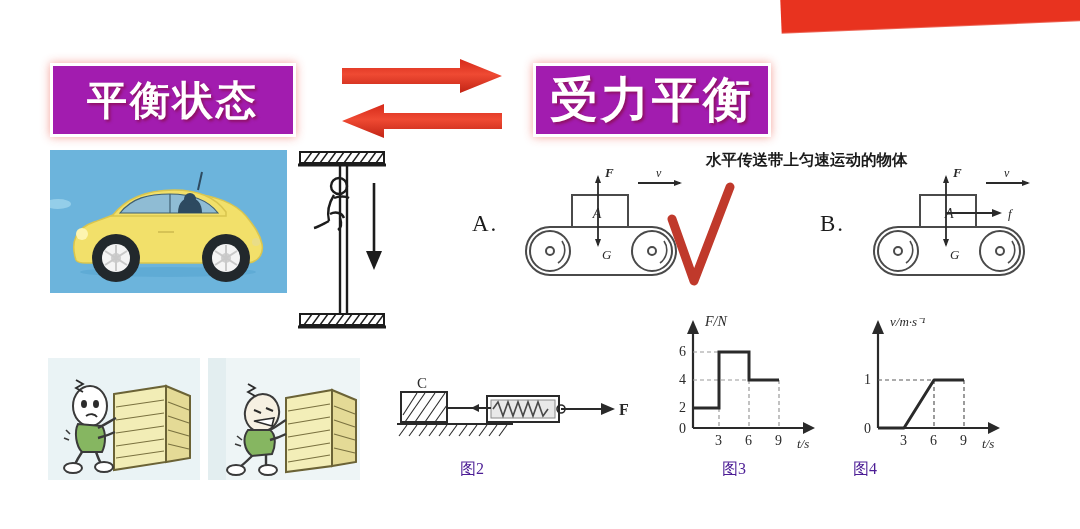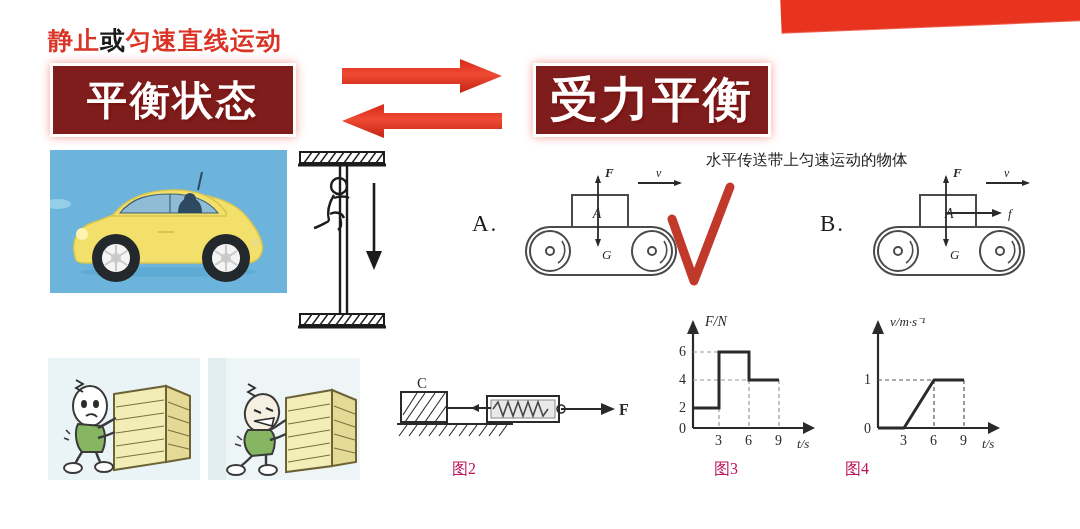--- a/index.html
+++ b/index.html
@@ -44,21 +44,21 @@
     font-weight: bold;
     letter-spacing: 1px;
     white-space: nowrap;
   }
   .headline .hl-red { color: #d93425; }
   .headline .hl-black { color: #1a1a1a; }
 
   
   .plate {
     position: absolute;
-    background: #7f1d1d;
+    background: #a21caf;
     border: 3px solid #ffffff;
     box-shadow: 0 0 9px rgba(232,51,31,0.45);
     display: flex;
     align-items: center;
     justify-content: center;
   }
   .plate span {
     color: #ffffff;
     font-weight: bold;
     letter-spacing: 3px;
@@ -121,60 +121,58 @@
     letter-spacing: 2px;
   }
 
   
   .annot {
     position: absolute;
     white-space: nowrap;
     font-size: 15.5px;
     font-weight: 500;
   }
-  #annot-line1 { left: 706px; top: 150px; color: #1a1a1a; }
+  #annot-line1 { left: 706px; top: 150px; color: #1a1a1a; font-weight: bold; }
   #annot-line2 { left: 706px; top: 172px; color: #d9483c; }
 
   
   #checkmark {
     position: absolute;
     left: 668px; top: 185px;
     width: 70px; height: 100px;
   }
 
   
   #fig2 { position: absolute; left: 395px; top: 378px; width: 240px; height: 72px; }
 
   
   #fig3 { position: absolute; left: 655px; top: 308px; width: 160px; height: 145px; margin-left: 16px; }
   #fig4 { position: absolute; left: 840px; top: 308px; width: 160px; height: 145px; margin-left: 16px; }
 
   .fig-caption {
     position: absolute;
     font-size: 16px;
-    color: #be185d;
+    color: #4c1d95;
     font-family: "Liberation Serif", "DejaVu Serif", serif;
     white-space: nowrap;
+    margin-left: 8px;
   }
   #cap-fig2 { left: 452px; top: 459px; }
   #cap-fig3 { left: 714px; top: 459px; }
   #cap-fig4 { left: 845px; top: 459px; }
 
   svg { display: block; overflow: visible; }
 </style>
 </head>
 <body>
 
 <div id="slide">
 
   <div class="corner-banner"></div>
 
-  <div class="headline">
-    <span class="hl-red">静止</span><span class="hl-black">或</span><span class="hl-red">匀速直线运动</span>
-  </div>
 
   <div class="plate" id="plate-left">
     <span>平衡状态</span>
   </div>
 
   <div class="plate" id="plate-right">
     <span>受力平衡</span>
   </div>
 
   <div class="arrow-wrap" id="arrow-right">

